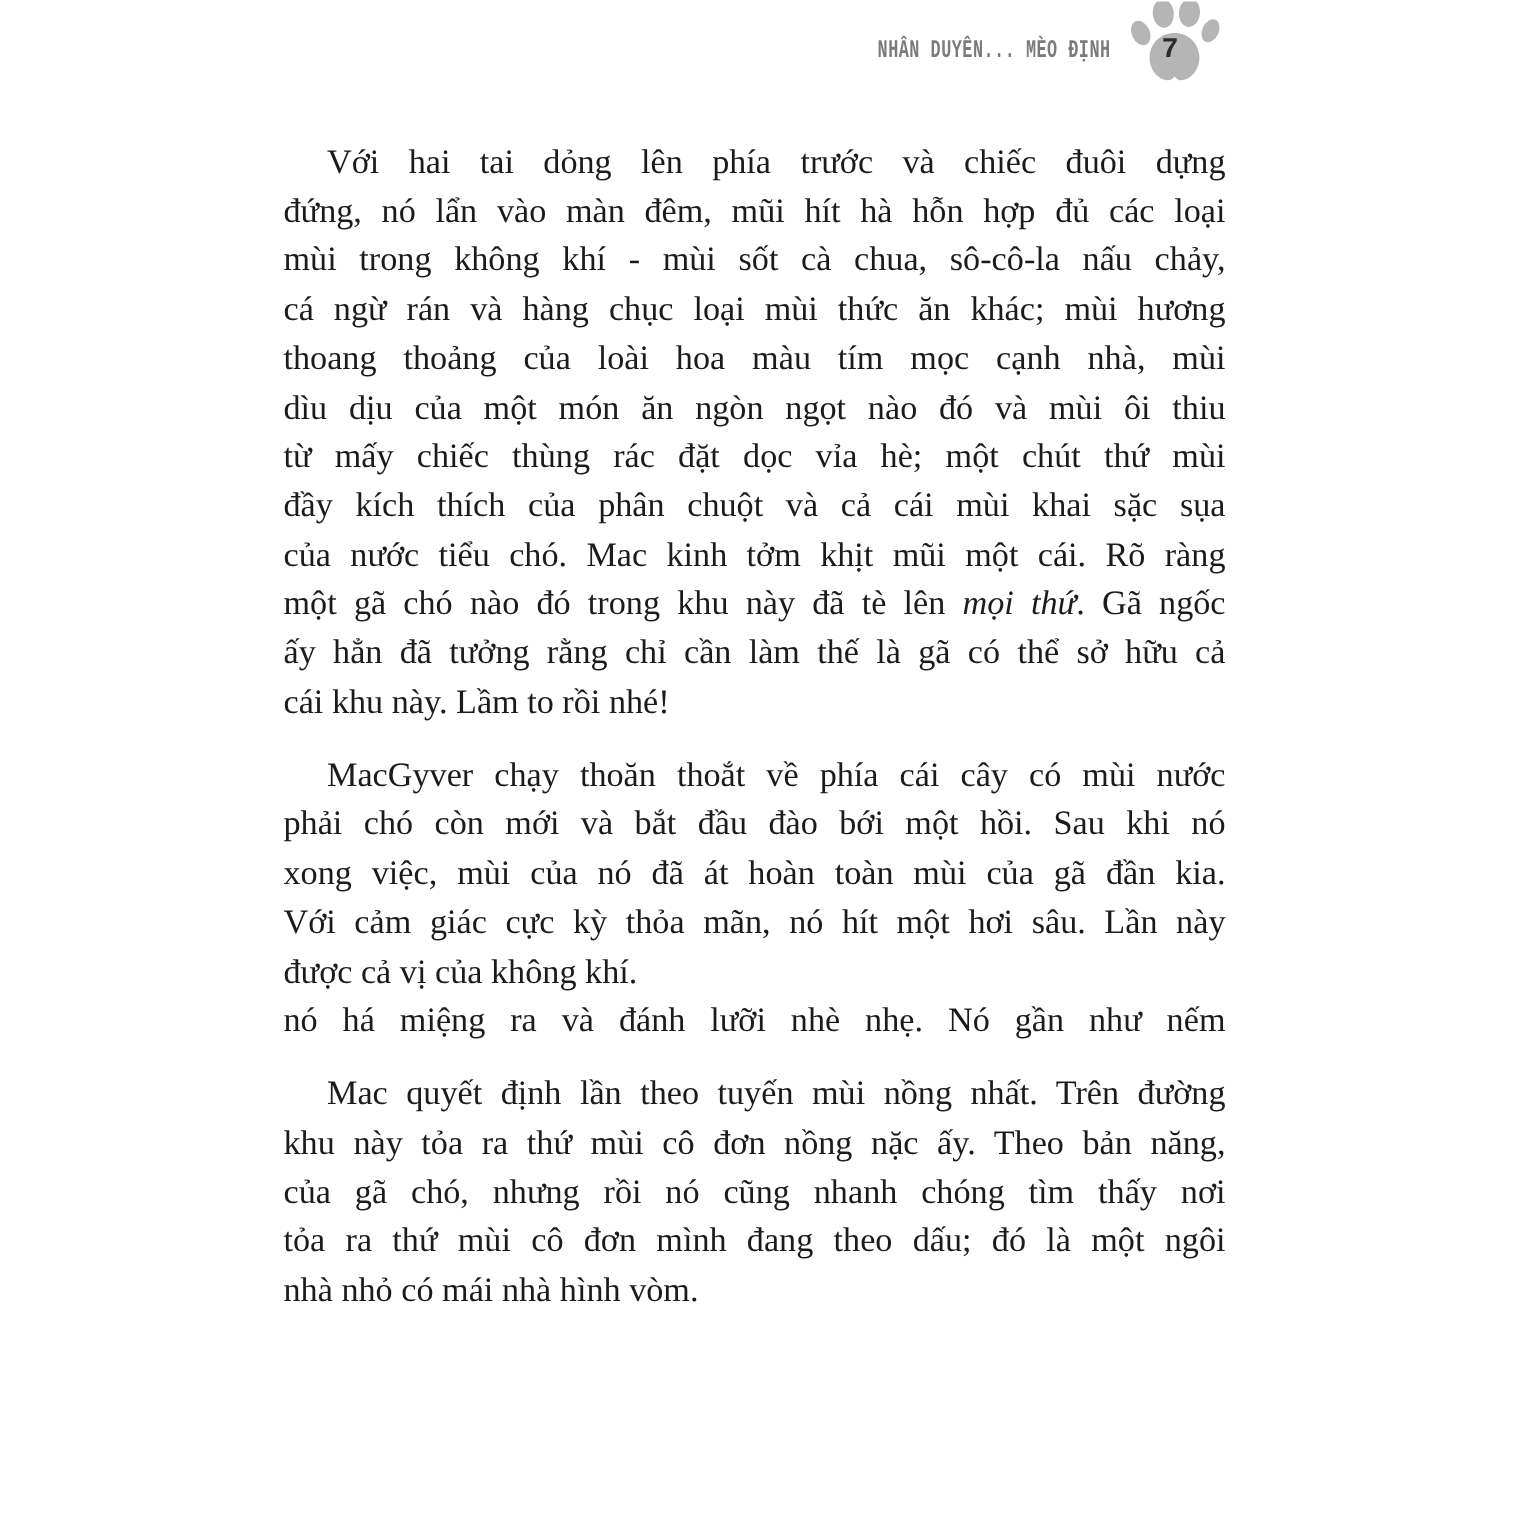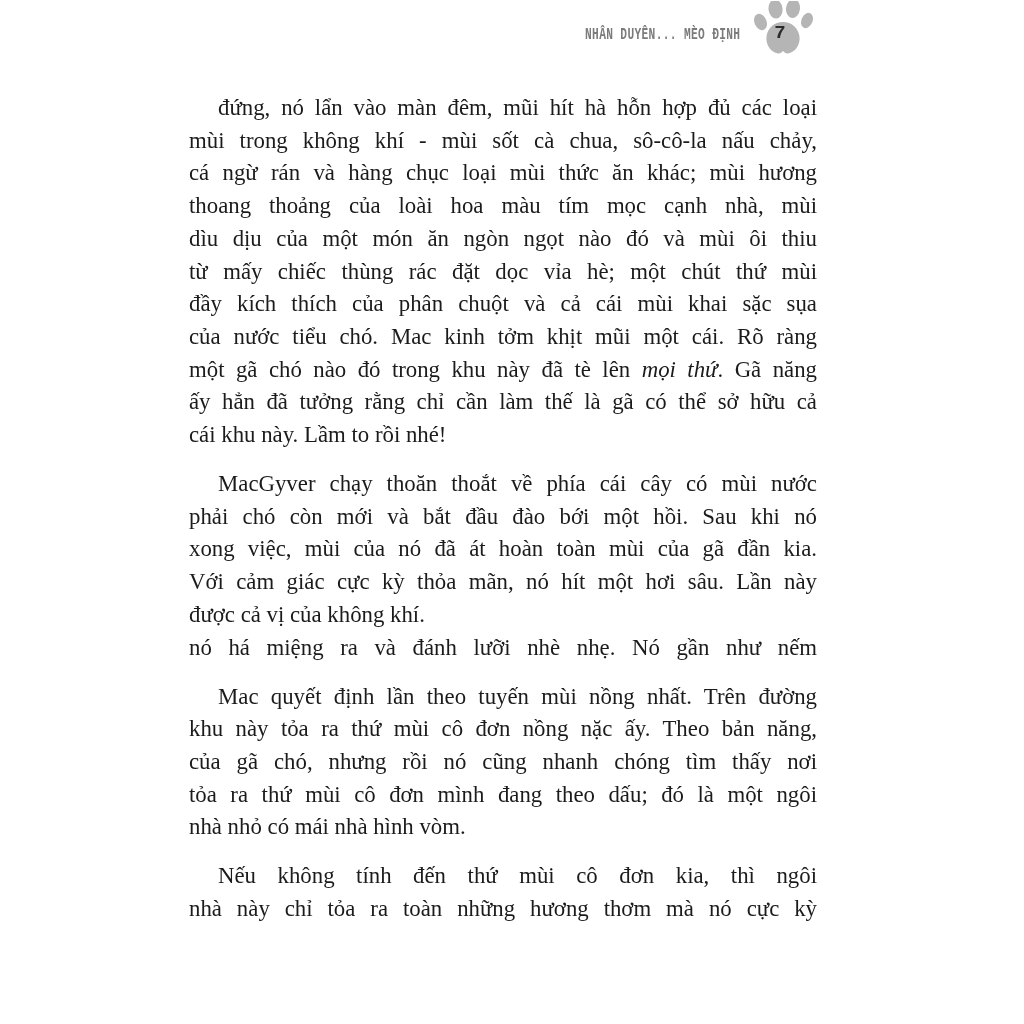--- a/index.html
+++ b/index.html
@@ -82,44 +82,41 @@
                  C32.5 52.8 30.8 51.2 30 49.8 C29.2 51.2 27.5 52.8 25 52.5
                  C18 51.5 12.5 44 13.5 35.5 C14.5 27 21.5 21 30 21 Z"></path>
       </g>
     </svg>
     <span class="page-number" style="color: rgb(43, 43, 43);">7</span>
   </span>
 </header>
 
 <main class="page-body" id="page-body" style="color: rgb(27, 27, 27);">
     <div class="para">
+      <div class="line"><span>Với hai tai dỏng lên phía trước và chiếc đuôi dựng</span></div>
       <div class="line"><span>đứng, nó lẩn vào màn đêm, mũi hít hà hỗn hợp đủ các loại</span></div>
       <div class="line"><span>mùi trong không khí - mùi sốt cà chua, sô-cô-la nấu chảy,</span></div>
       <div class="line"><span>cá ngừ rán và hàng chục loại mùi thức ăn khác; mùi hương</span></div>
       <div class="line"><span>thoang thoảng của loài hoa màu tím mọc cạnh nhà, mùi</span></div>
       <div class="line"><span>dìu dịu của một món ăn ngòn ngọt nào đó và mùi ôi thiu</span></div>
       <div class="line"><span>từ mấy chiếc thùng rác đặt dọc vỉa hè; một chút thứ mùi</span></div>
       <div class="line"><span>đầy kích thích của phân chuột và cả cái mùi khai sặc sụa</span></div>
       <div class="line"><span>của nước tiểu chó. Mac kinh tởm khịt mũi một cái. Rõ ràng</span></div>
-      <div class="line"><span>một gã chó nào đó trong khu này đã tè lên </span><em>mọi thứ</em><span>. Gã năng</span></div>
+      <div class="line"><span>một gã chó nào đó trong khu này đã tè lên </span><em>mọi thứ</em><span>. Gã ngốc</span></div>
       <div class="line"><span>ấy hẳn đã tưởng rằng chỉ cần làm thế là gã có thể sở hữu cả</span></div>
       <div class="line endline"><span>cái khu này. Lầm to rồi nhé!</span></div>
     </div>
     <div class="para">
       <div class="line"><span>MacGyver chạy thoăn thoắt về phía cái cây có mùi nước</span></div>
       <div class="line"><span>phải chó còn mới và bắt đầu đào bới một hồi. Sau khi nó</span></div>
       <div class="line"><span>xong việc, mùi của nó đã át hoàn toàn mùi của gã đần kia.</span></div>
       <div class="line"><span>Với cảm giác cực kỳ thỏa mãn, nó hít một hơi sâu. Lần này</span></div>
       <div class="line endline"><span>được cả vị của không khí.</span></div>
       <div class="line"><span>nó há miệng ra và đánh lưỡi nhè nhẹ. Nó gần như nếm</span></div>
     </div>
     <div class="para">
       <div class="line"><span>Mac quyết định lần theo tuyến mùi nồng nhất. Trên đường</span></div>
       <div class="line"><span>khu này tỏa ra thứ mùi cô đơn nồng nặc ấy. Theo bản năng,</span></div>
       <div class="line"><span>của gã chó, nhưng rồi nó cũng nhanh chóng tìm thấy nơi</span></div>
       <div class="line"><span>tỏa ra thứ mùi cô đơn mình đang theo dấu; đó là một ngôi</span></div>
       <div class="line endline"><span>nhà nhỏ có mái nhà hình vòm.</span></div>
     </div>
-    <div class="para">
-      <div class="line"><span>Nếu không tính đến thứ mùi cô đơn kia, thì ngôi</span></div>
-      <div class="line"><span>nhà này chỉ tỏa ra toàn những hương thơm mà nó cực kỳ</span></div>
-    </div>
   </main>
 
 </body></html>

